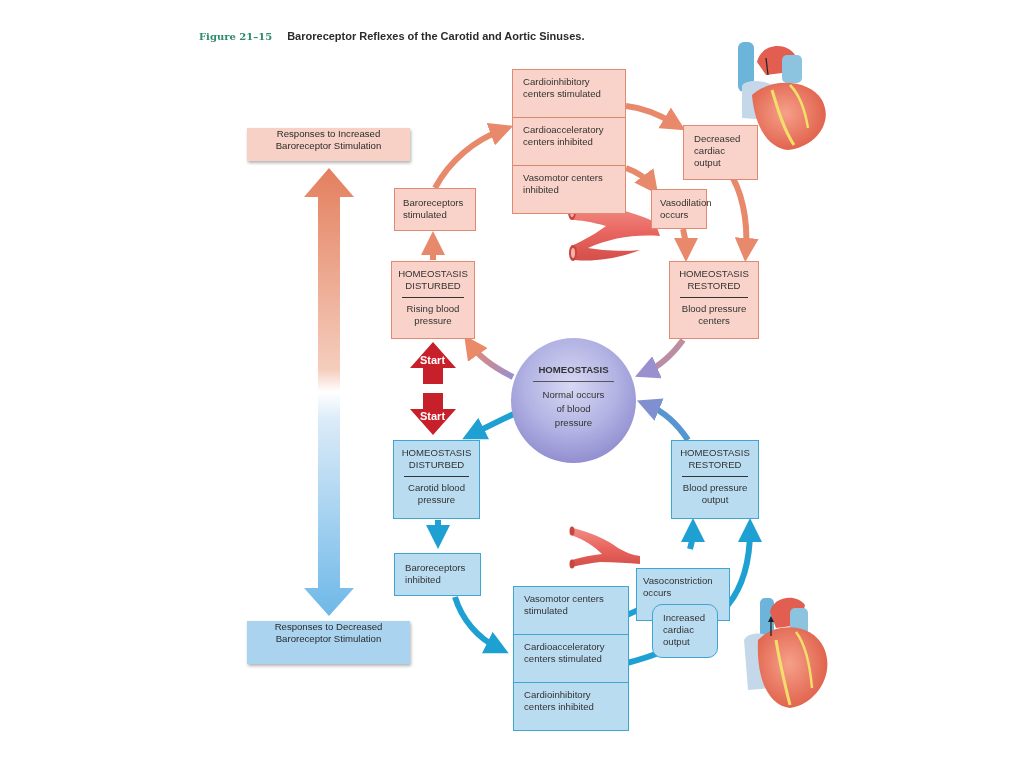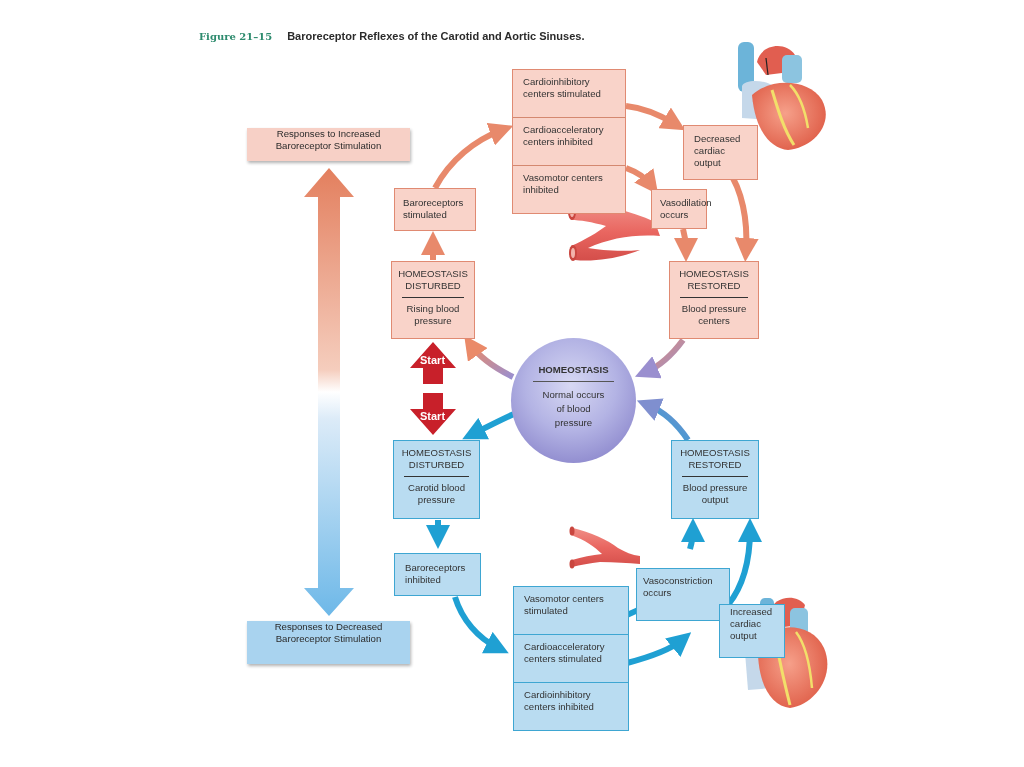--- a/index.html
+++ b/index.html
@@ -253,21 +253,21 @@
     <div>Cardioinhibitory</div>
     <div>centers inhibited</div>
   </div>
 </div>
 
 <div class="box blue left" style="left:636px;top:547px;width:94px;height:53px;padding:6px 6px;margin-top:21px;">
   <div>Vasoconstriction</div>
   <div>occurs</div>
 </div>
 
-<div class="box blue left" style="left:719px;top:604px;width:66px;height:54px;padding:1px 10px;">
+<div class="box blue left" style="left:652px;top:604px;width:66px;height:54px;padding:7px 10px;border-radius:10px;">
   <div>Increased</div>
   <div>cardiac</div>
   <div>output</div>
 </div>
 
 <div class="box blue center" style="left:671px;top:440px;width:88px;height:79px;">
   <div>HOMEOSTASIS</div>
   <div>RESTORED</div>
   <div class="hr"></div>
   <div>Blood pressure</div>

